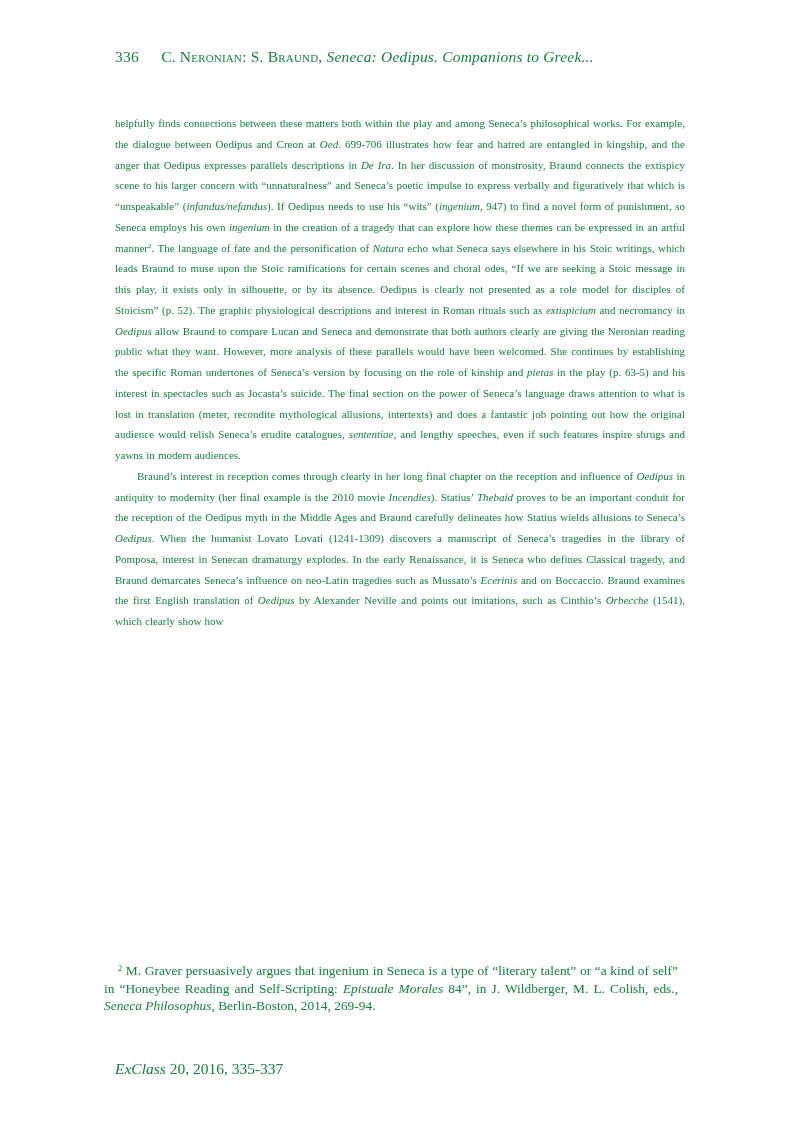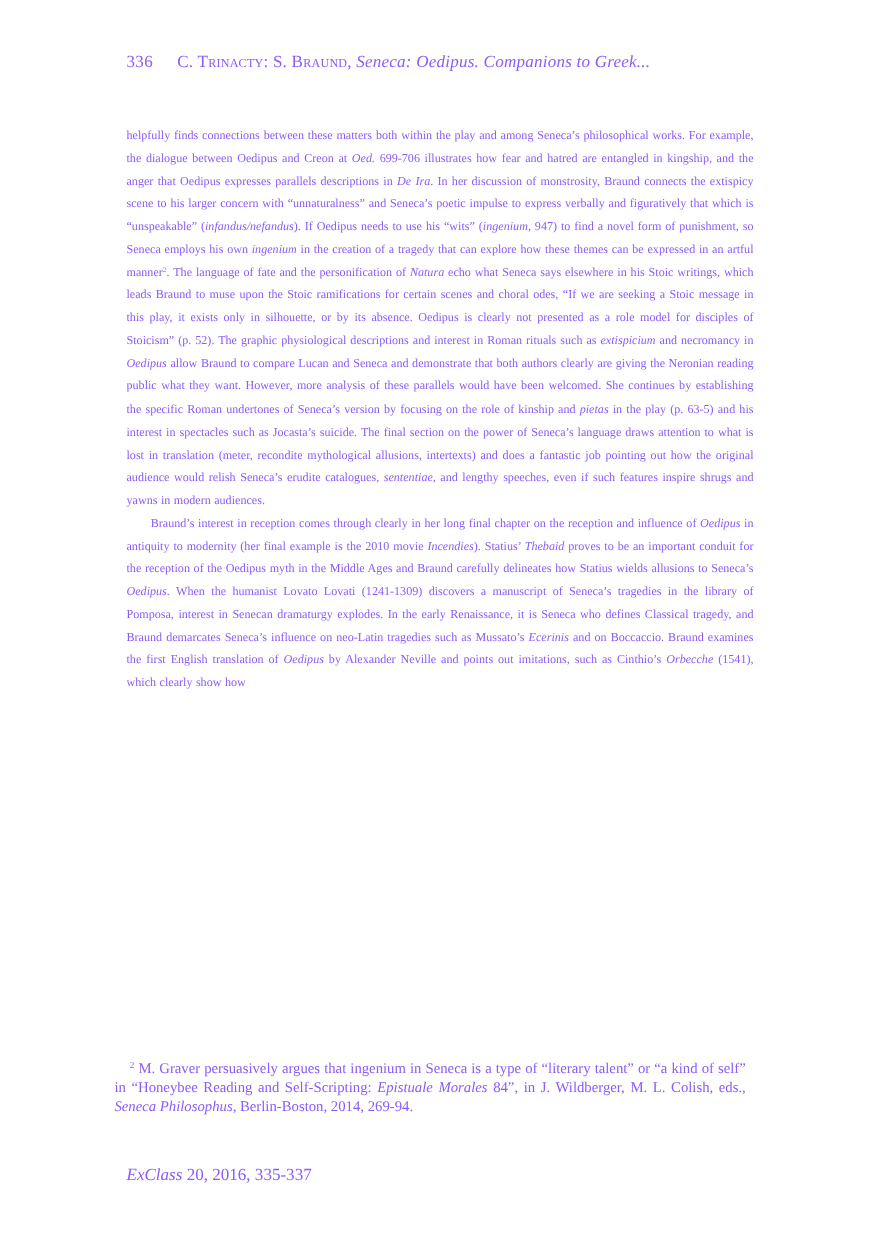--- a/index.html
+++ b/index.html
@@ -2,21 +2,21 @@
 <html><head>
 <meta charset="utf-8">
 <style>
   html, body { margin: 0; padding: 0; background: #ffffff; }
   .page {
     position: relative;
     width: 800px;
     height: 1129px;
     background: #ffffff;
     font-family: "Liberation Serif", serif;
-    color: #8b5cf6;
+    color: #15803d;
     overflow: hidden;
   }
   .header {
     position: absolute;
     top: 48px;
     left: 115px;
     width: 570px;
     font-size: 15.5px;
     display: flex;
     align-items: baseline;
@@ -64,21 +64,21 @@
     top: -0.45em;
   }
 </style>
 </head>
 <body>
 
 <div class="page">
 
   <div class="header">
     <span class="page-number">336</span>
-    <span class="running-head"><span class="seg-sc">C. Trinacty: S. Braund, </span><span class="seg-i">Seneca: Oedipus. Companions to Greek...</span></span>
+    <span class="running-head"><span class="seg-sc">C. Neronian: S. Braund, </span><span class="seg-i">Seneca: Oedipus. Companions to Greek...</span></span>
   </div>
 
   <div class="body-text">
     <p class="para"><span>helpfully finds connections between these matters both within the play and among Seneca’s philosophical works. For example, the dialogue between Oedipus and Creon at </span><span class="seg-i">Oed.</span><span> 699-706 illustrates how fear and hatred are entangled in kingship, and the anger that Oedipus expresses parallels descriptions in </span><span class="seg-i">De Ira</span><span>. In her discussion of monstrosity, Braund connects the extispicy scene to his larger concern with “unnaturalness” and Seneca’s poetic impulse to express verbally and figuratively that which is “unspeakable” (</span><span class="seg-i">infandus/nefandus</span><span>). If Oedipus needs to use his “wits” (</span><span class="seg-i">ingenium</span><span>, 947) to find a novel form of punishment, so Seneca employs his own </span><span class="seg-i">ingenium</span><span> in the creation of a tragedy that can explore how these themes can be expressed in an artful manner</span><sup class="seg-sup">2</sup><span>. The language of fate and the personification of </span><span class="seg-i">Natura</span><span> echo what Seneca says elsewhere in his Stoic writings, which leads Braund to muse upon the Stoic ramifications for certain scenes and choral odes, “If we are seeking a Stoic message in this play, it exists only in silhouette, or by its absence. Oedipus is clearly not presented as a role model for disciples of Stoicism” (p. 52). The graphic physiological descriptions and interest in Roman rituals such as </span><span class="seg-i">extispicium</span><span> and necromancy in </span><span class="seg-i">Oedipus</span><span> allow Braund to compare Lucan and Seneca and demonstrate that both authors clearly are giving the Neronian reading public what they want. However, more analysis of these parallels would have been welcomed. She continues by establishing the specific Roman undertones of Seneca’s version by focusing on the role of kinship and </span><span class="seg-i">pietas</span><span> in the play (p. 63-5) and his interest in spectacles such as Jocasta’s suicide. The final section on the power of Seneca’s language draws attention to what is lost in translation (meter, recondite mythological allusions, intertexts) and does a fantastic job pointing out how the original audience would relish Seneca’s erudite catalogues, </span><span class="seg-i">sententiae,</span><span> and lengthy speeches, even if such features inspire shrugs and yawns in modern audiences.</span></p>
     <p class="para indented"><span>Braund’s interest in reception comes through clearly in her long final chapter on the reception and influence of </span><span class="seg-i">Oedipus</span><span> in antiquity to modernity (her final example is the 2010 movie </span><span class="seg-i">Incendies</span><span>). Statius’ </span><span class="seg-i">Thebaid</span><span> proves to be an important conduit for the reception of the Oedipus myth in the Middle Ages and Braund carefully delineates how Statius wields allusions to Seneca’s </span><span class="seg-i">Oedipus</span><span>. When the humanist Lovato Lovati (1241-1309) discovers a manuscript of Seneca’s tragedies in the library of Pomposa, interest in Senecan dramaturgy explodes. In the early Renaissance, it is Seneca who defines Classical tragedy, and Braund demarcates Seneca’s influence on neo-Latin tragedies such as Mussato’s </span><span class="seg-i">Ecerinis</span><span> and on Boccaccio. Braund examines the first English translation of </span><span class="seg-i">Oedipus</span><span> by Alexander Neville and points out imitations, such as Cinthio’s </span><span class="seg-i">Orbecche</span><span> (1541), which clearly show how</span></p>
   </div>
 
   <div class="footnote"><sup class="seg-sup">2</sup><span> M. Graver persuasively argues that ingenium in Seneca is a type of “literary talent” or “a kind of self” in “Honeybee Reading and Self-Scripting: </span><span class="seg-i">Epistuale Morales</span><span> 84”, in J. Wildberger, M. L. Colish, eds., </span><span class="seg-i">Seneca Philosophus</span><span>, Berlin-Boston, 2014, 269-94.</span></div>
 
   <div class="footer"><span class="seg-i">ExClass</span><span> 20, 2016, 335-337</span></div>

